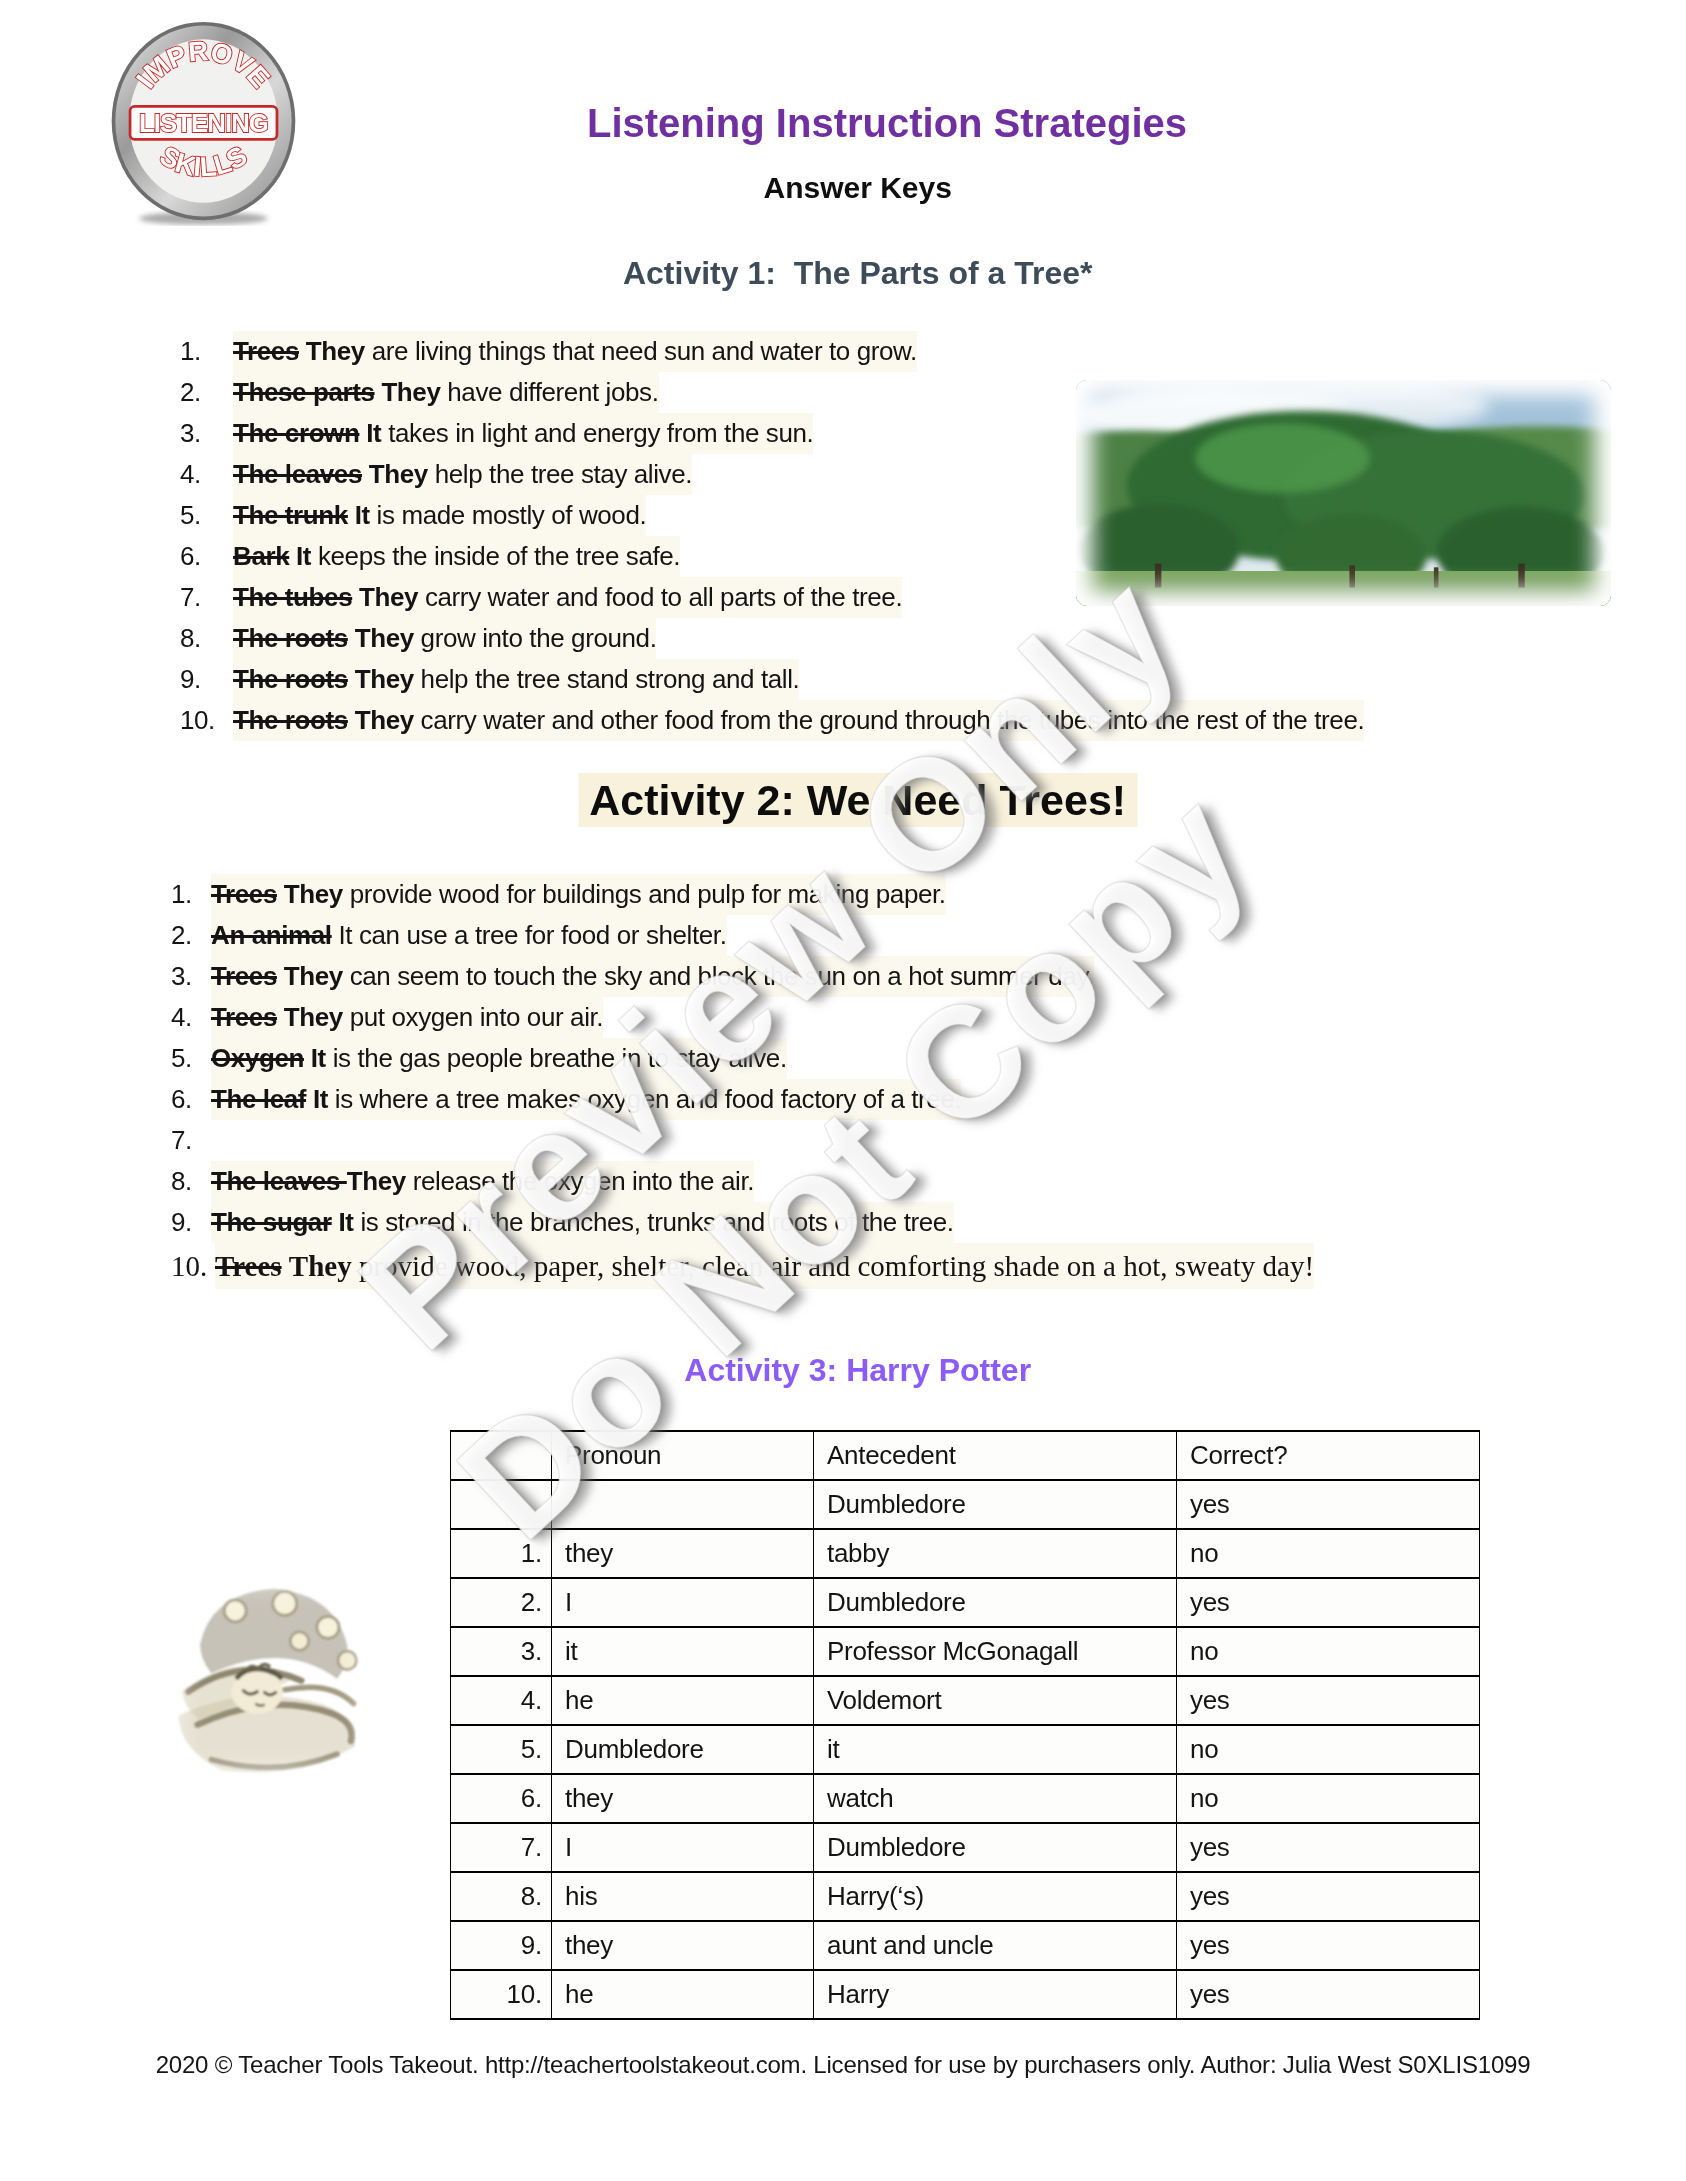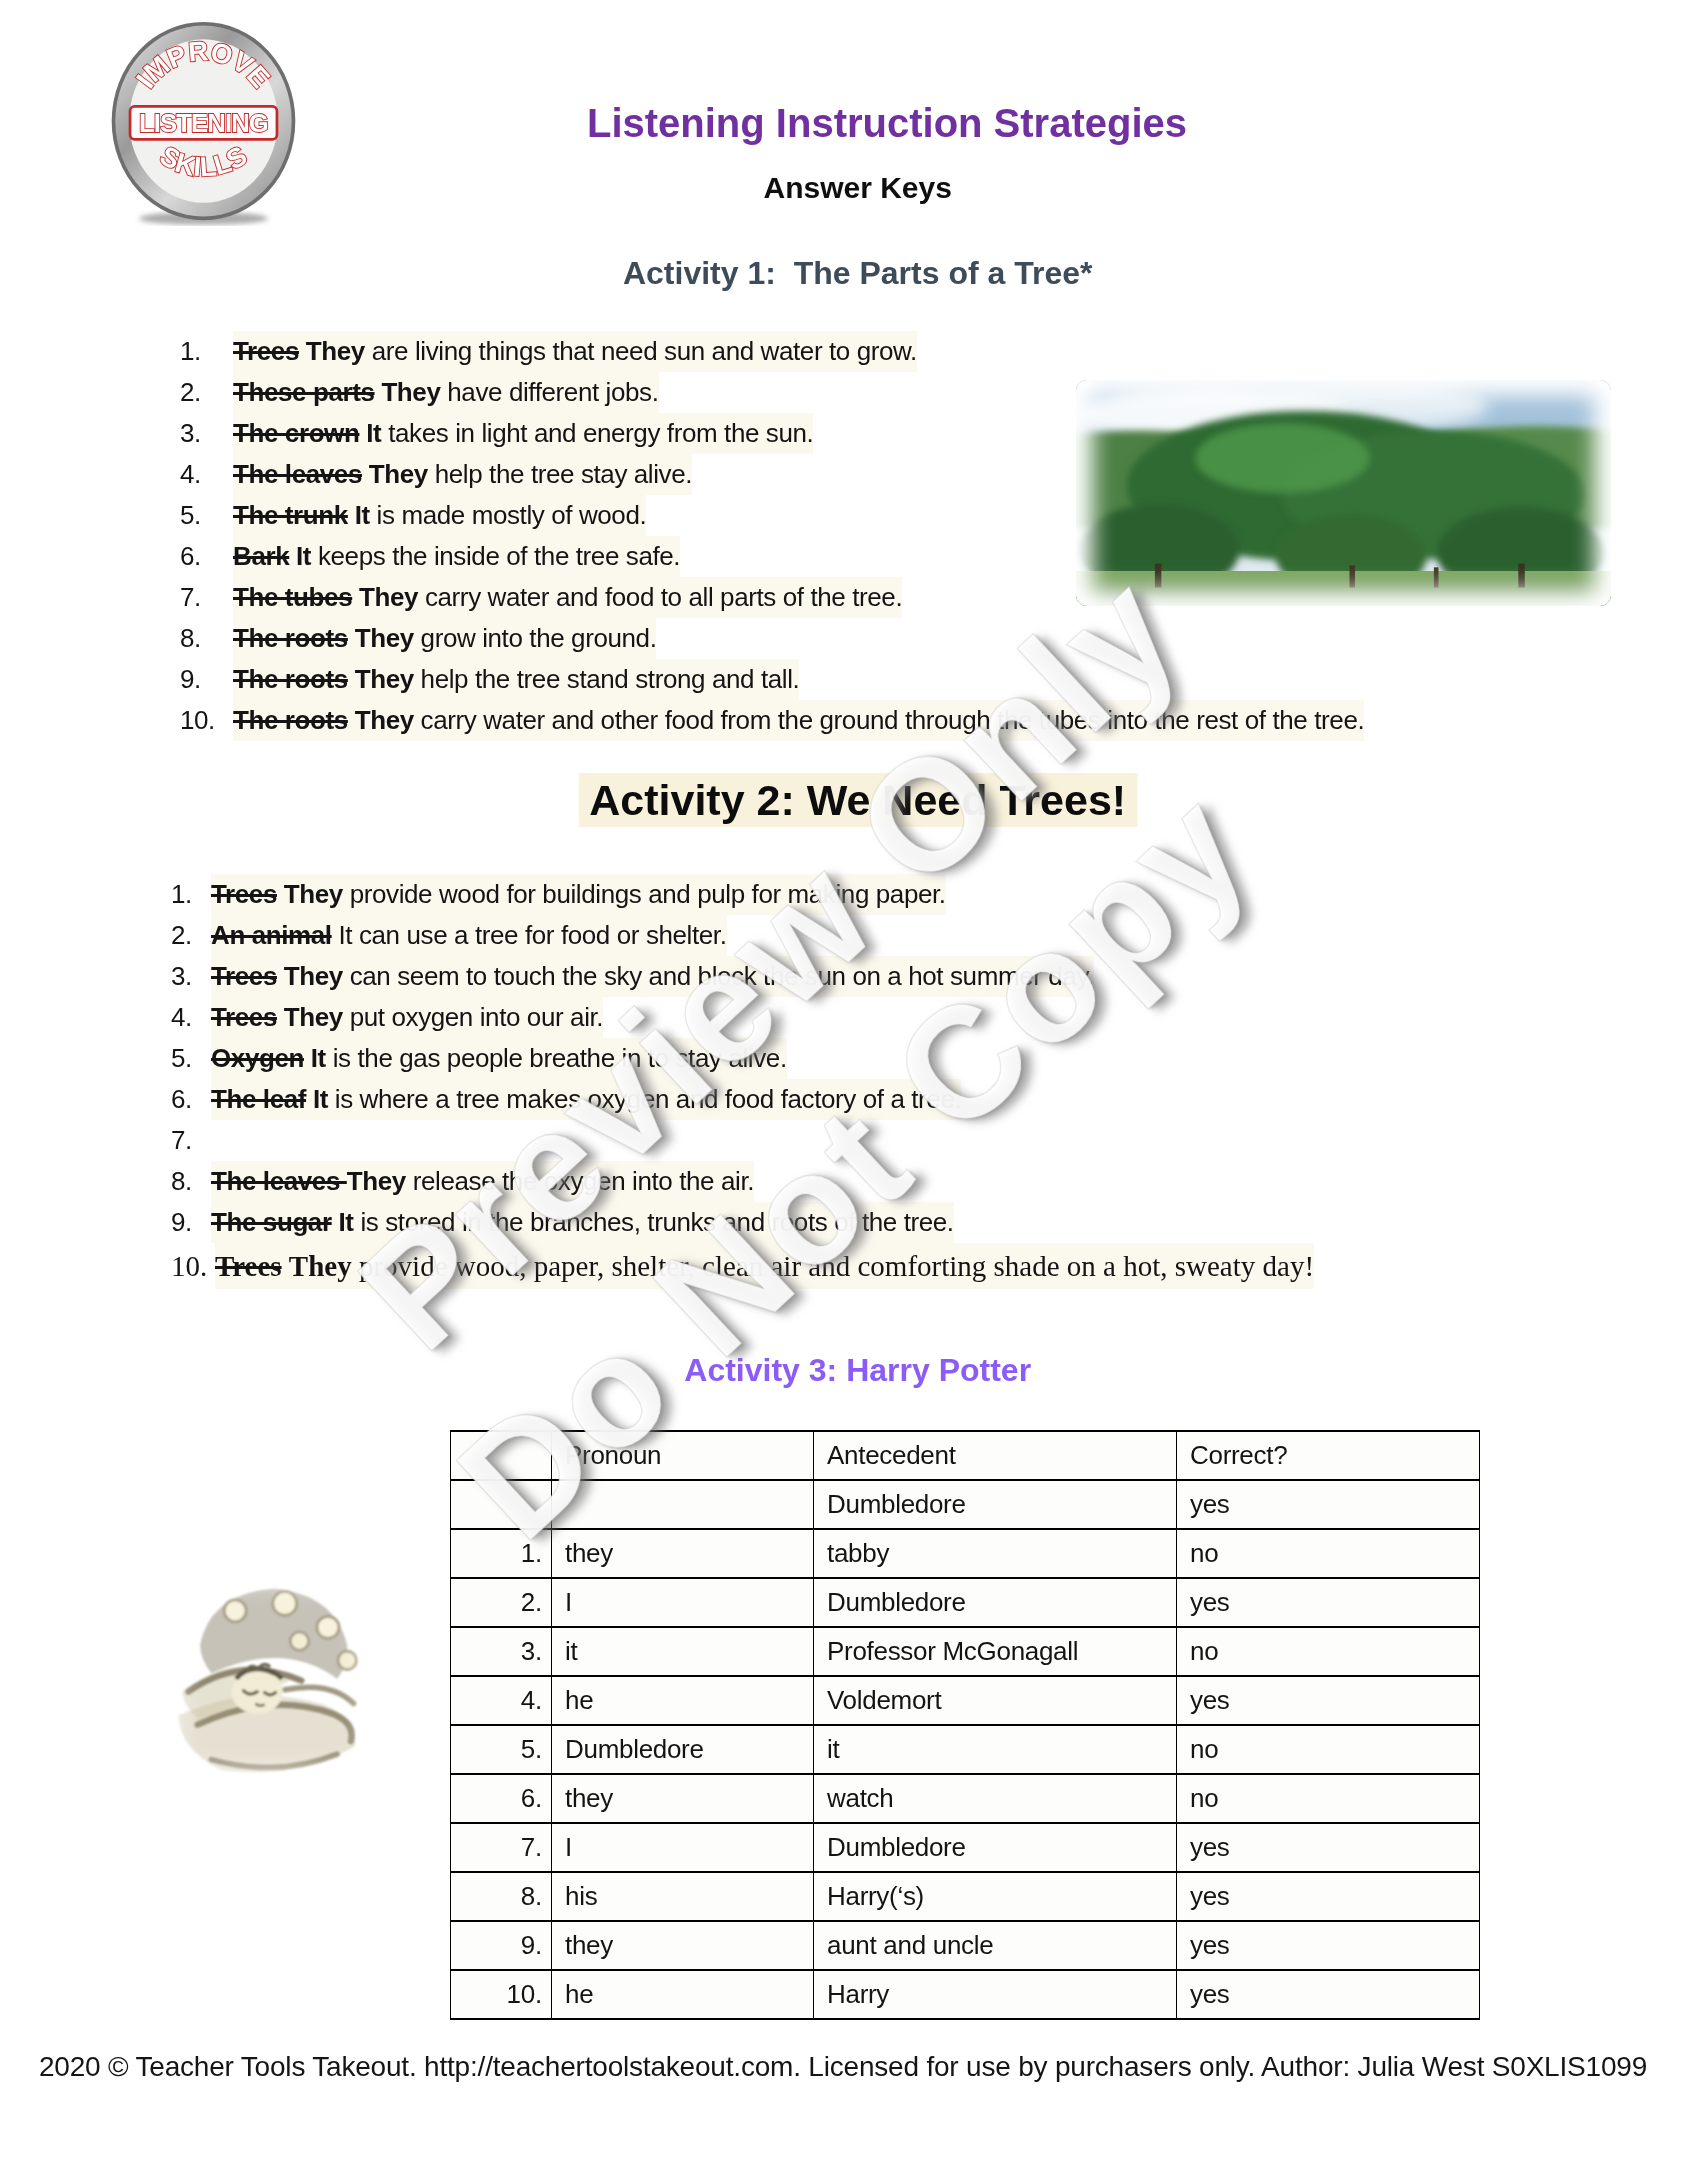--- a/index.html
+++ b/index.html
@@ -42,21 +42,21 @@
   .answers{position:absolute;left:450px;top:1430px;border-collapse:collapse;table-layout:fixed;z-index:5;}
   .answers th,.answers td{border-left:1.8px solid #000;border-right:1.8px solid #000;
       border-top:2.8px solid #000;border-bottom:2.8px solid #000;
       font-size:26px;font-weight:normal;height:47px;padding:0 13px;
       text-align:left;vertical-align:middle;letter-spacing:-0.3px;background:#fdfdfb;}
   .answers th{text-align:left;}
   .answers td.c0{text-align:right;padding-right:9.2px;}
 
   
   .footer{position:absolute;left:0;top:2051px;width:1686px;text-align:center;
-          font-size:28px;letter-spacing:-0.2px;color:#151515;z-index:5;}
+          font-size:24px;letter-spacing:-0.2px;color:#151515;z-index:5;}
 
   
   .wm{position:absolute;transform:translate(-50%,-50%) rotate(-43deg);
       font-size:158px;font-weight:bold;letter-spacing:4.6px;white-space:nowrap;
       color:rgba(255,255,255,0.9);
       -webkit-text-stroke:1.4px rgba(195,195,195,0.35);
       text-shadow:6.4px 9.2px 9.2px rgba(105,105,105,0.55),1.8px 2.8px 3.7px rgba(140,140,140,0.4);
       pointer-events:none;user-select:none;z-index:40;}
   .wm1{left:770px;top:961px;}
   .wm2{left:854px;top:1164px;}

